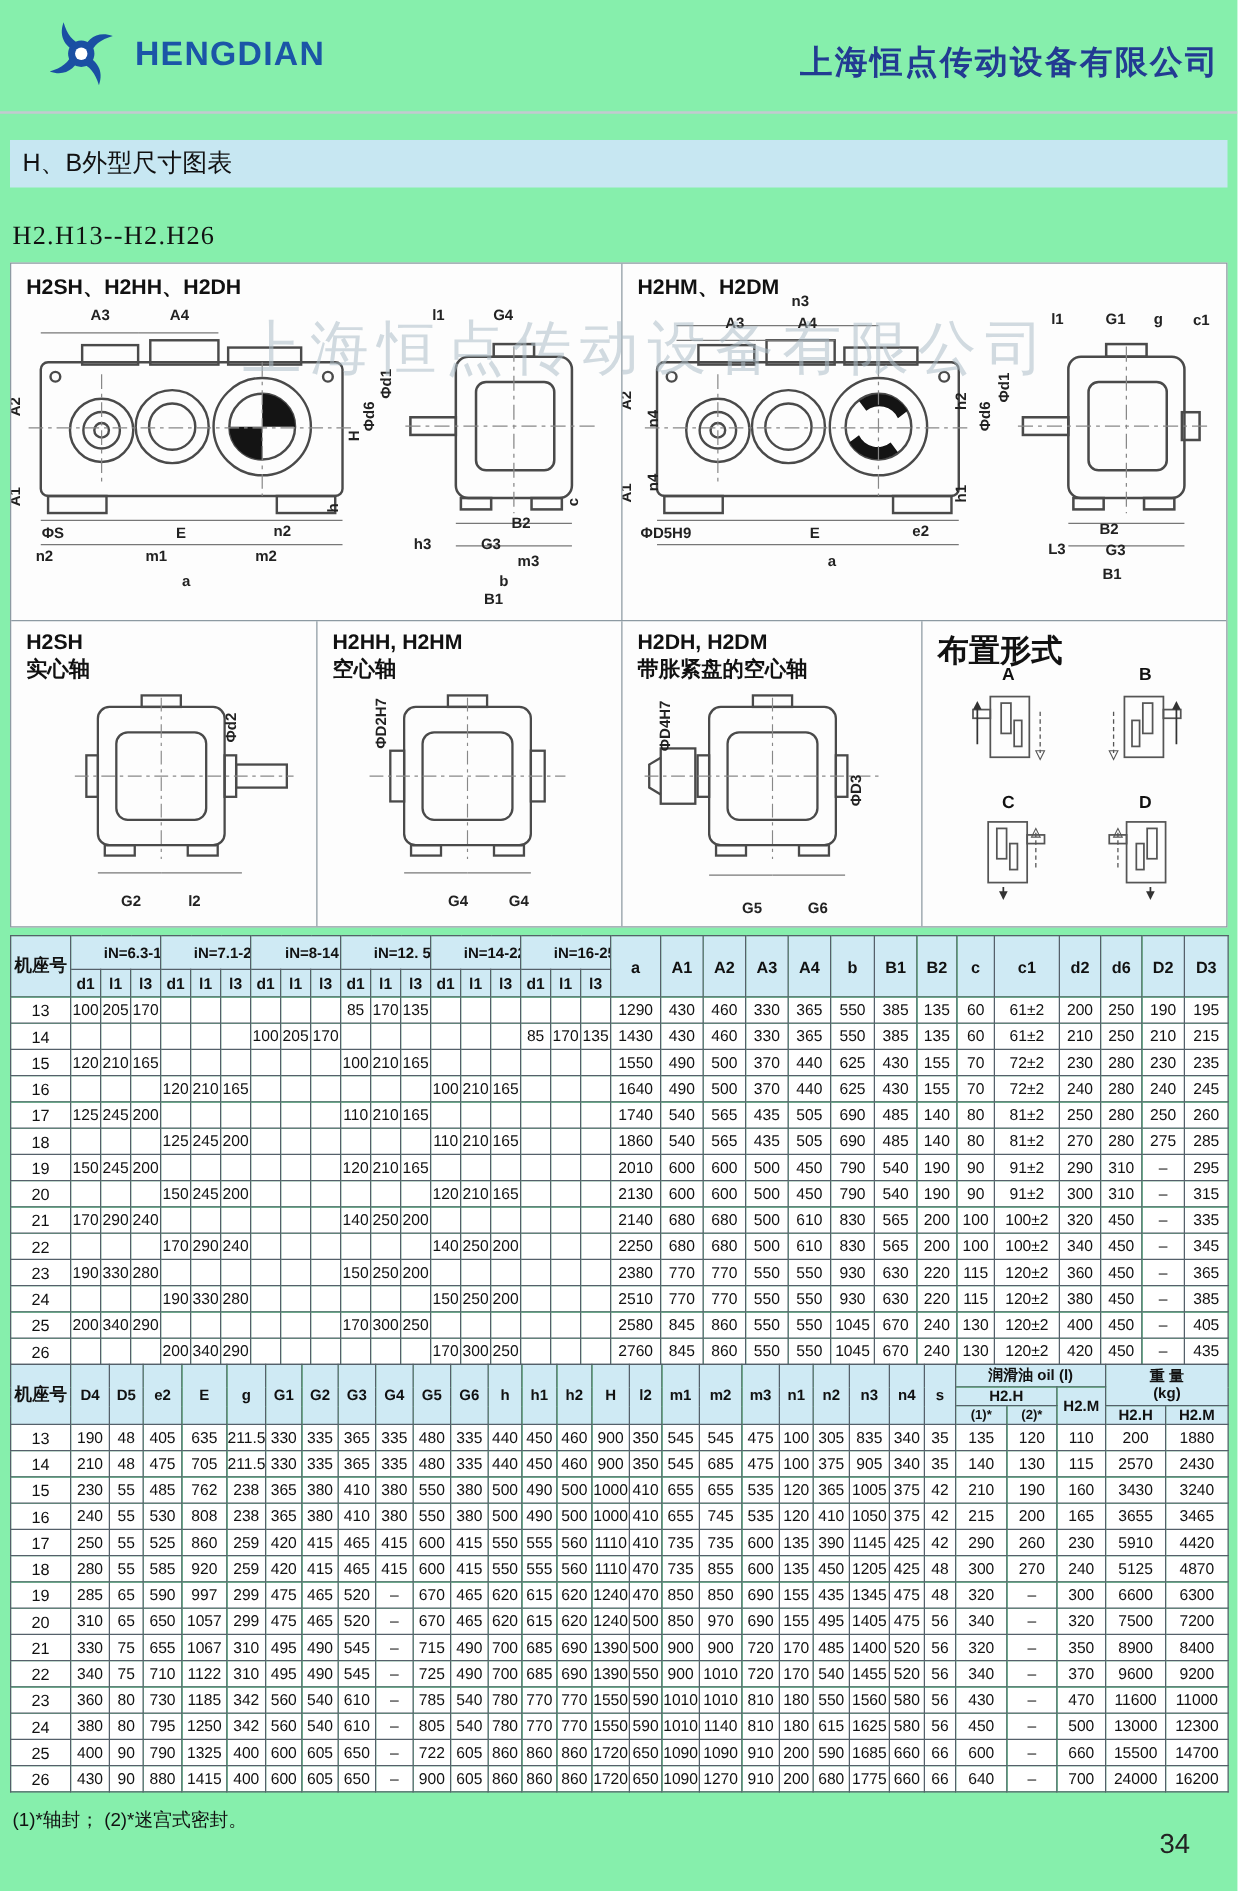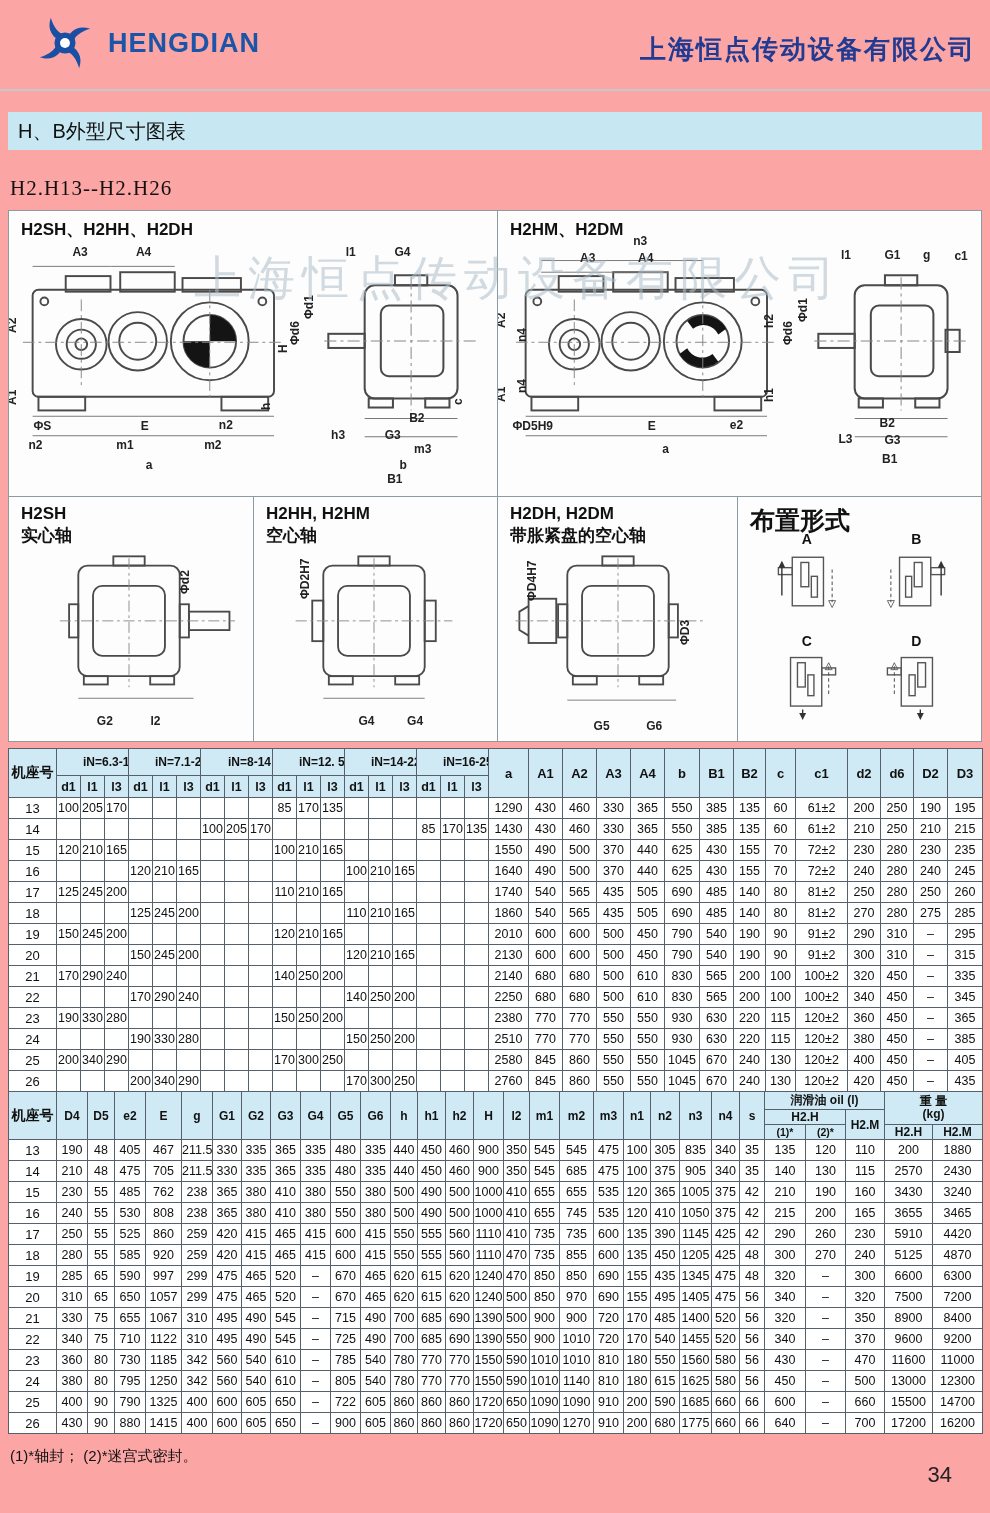--- a/index.html
+++ b/index.html
@@ -1,16 +1,16 @@
 <!DOCTYPE html>
 <html><head>
 <meta charset="utf-8">
 <style>
   html,body{margin:0;padding:0;background:#fff;}
-  .page{position:relative;width:990px;height:1513px;background:#fca5a5;overflow:hidden;
+  .page{position:relative;width:990px;height:1513px;background:#86efac;overflow:hidden;
         font-family:"Liberation Sans",sans-serif;color:#111;}
 
   
   .hdr{position:absolute;left:0;top:0;width:990px;height:89px;border-bottom:2px solid #c2cad0;}
   .logo-wrap{position:absolute;left:34px;top:12px;display:flex;align-items:center;gap:12px;}
   .logo-svg{width:62px;height:62px;}
   .brand{font-size:27px;font-weight:bold;color:#1b55a7;letter-spacing:1px;}
   .company{position:absolute;right:14px;top:32px;font-family:"Liberation Serif",serif;
            font-weight:bold;font-size:26px;color:#223b92;letter-spacing:2px;}
 
@@ -1076,21 +1076,21 @@
             <th>H2.H</th>
             <th>H2.M</th>
           </tr>
         </thead>
         <tbody>
           <tr>
             <td class="frame-cell">13</td>
             <td>190</td>
             <td>48</td>
             <td>405</td>
-            <td>467</td>
+            <td>635</td>
             <td>211.5</td>
             <td>330</td>
             <td>335</td>
             <td>365</td>
             <td>335</td>
             <td>480</td>
             <td>335</td>
             <td>440</td>
             <td>450</td>
             <td>460</td>
@@ -1516,21 +1516,21 @@
             <td>1270</td>
             <td>910</td>
             <td>200</td>
             <td>680</td>
             <td>1775</td>
             <td>660</td>
             <td>66</td>
             <td>640</td>
             <td>–</td>
             <td>700</td>
-            <td>17200</td>
+            <td>24000</td>
             <td>16200</td>
           </tr>
         </tbody>
       </table>
   </div>
 
   <div class="footnote">(1)*轴封； (2)*迷宫式密封。</div>
   <div class="pagenum">34</div>
 </div>
 

